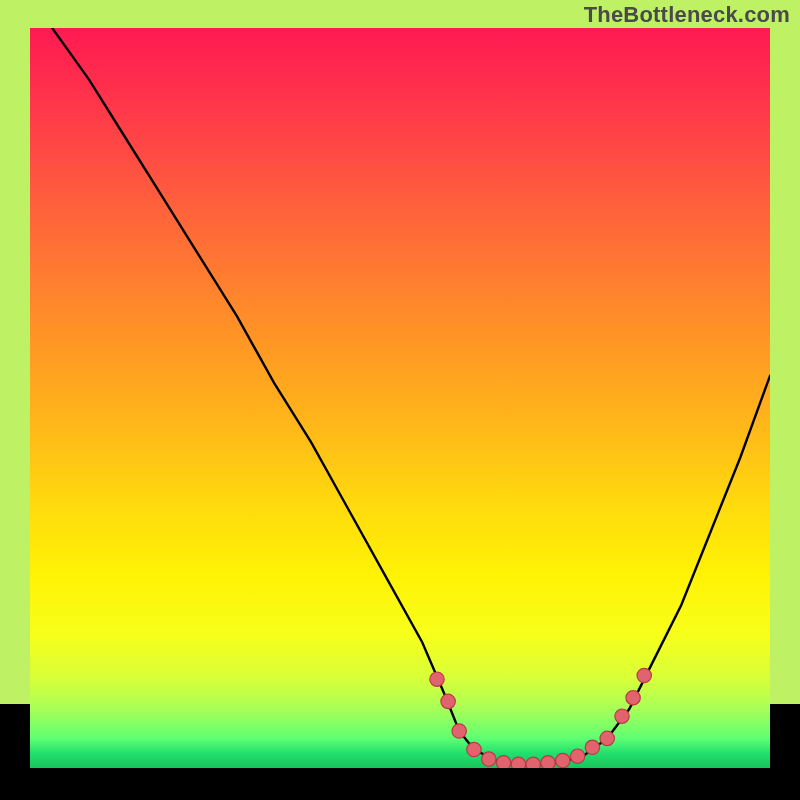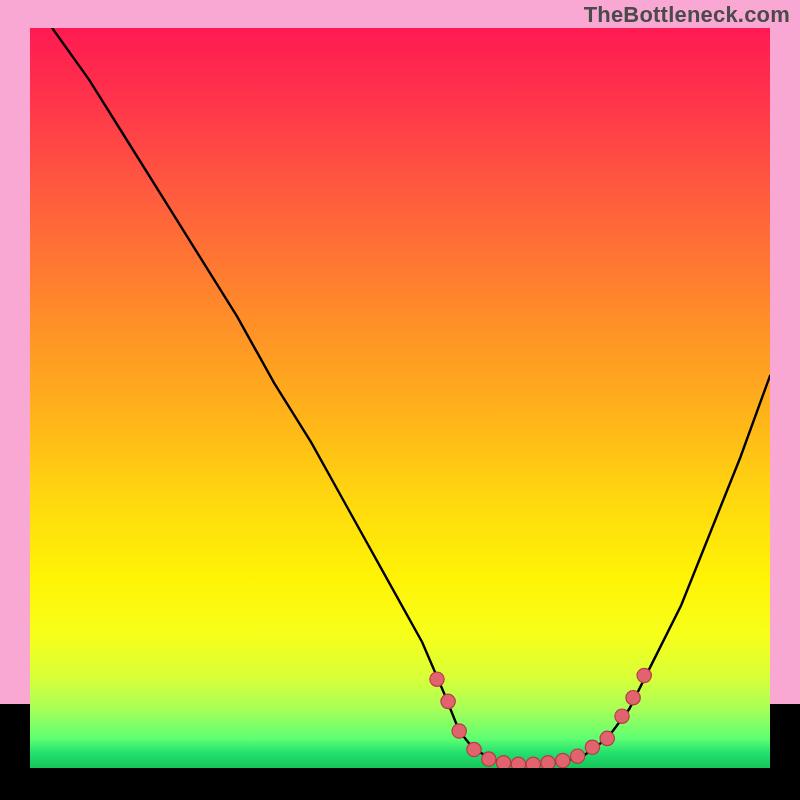--- a/index.html
+++ b/index.html
@@ -8,21 +8,21 @@
     width: 800px;
     height: 800px;
     background: #000;
     overflow: hidden;
     font-family: Arial, Helvetica, sans-serif;
   }
   .frame {
     position: relative;
     width: 800px;
     height: 704px;
-    background: #f9a8d4;
+    background: #bef264;
   }
   .watermark {
     position: absolute;
     top: 2px;
     right: 10px;
     color: #4a4a4a;
     font-size: 22px;
     font-weight: 600;
     letter-spacing: 0.2px;
     z-index: 10;

